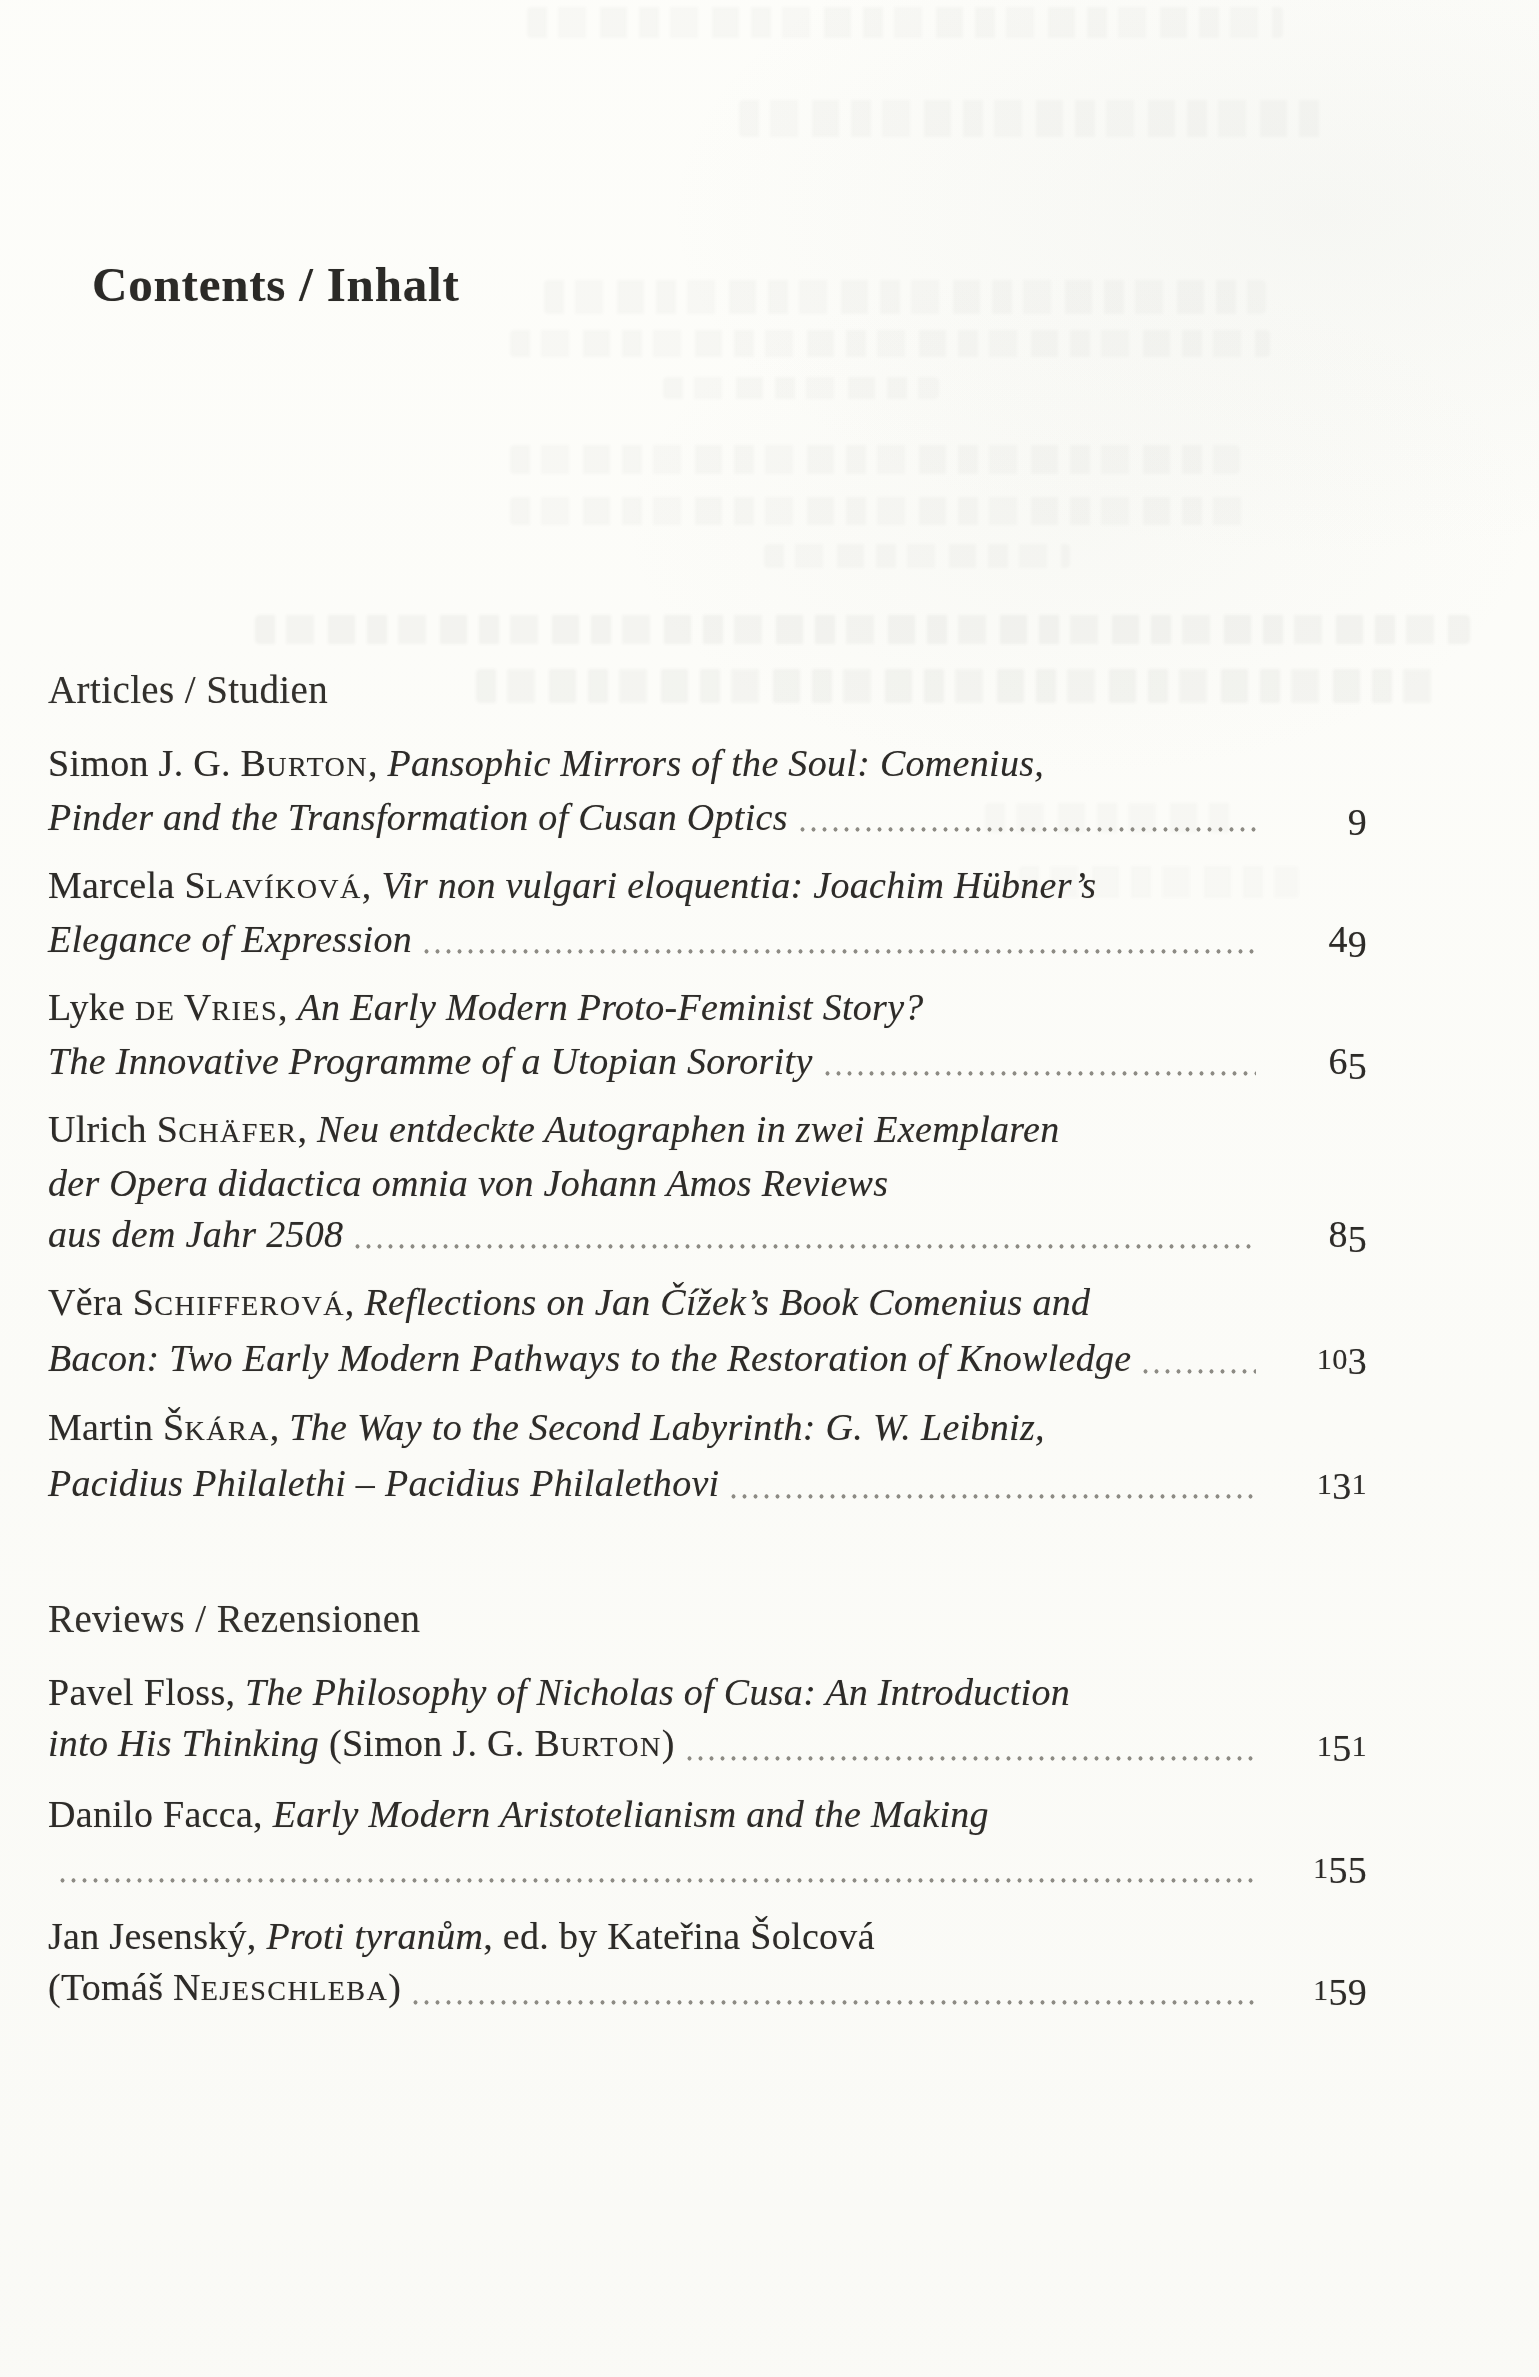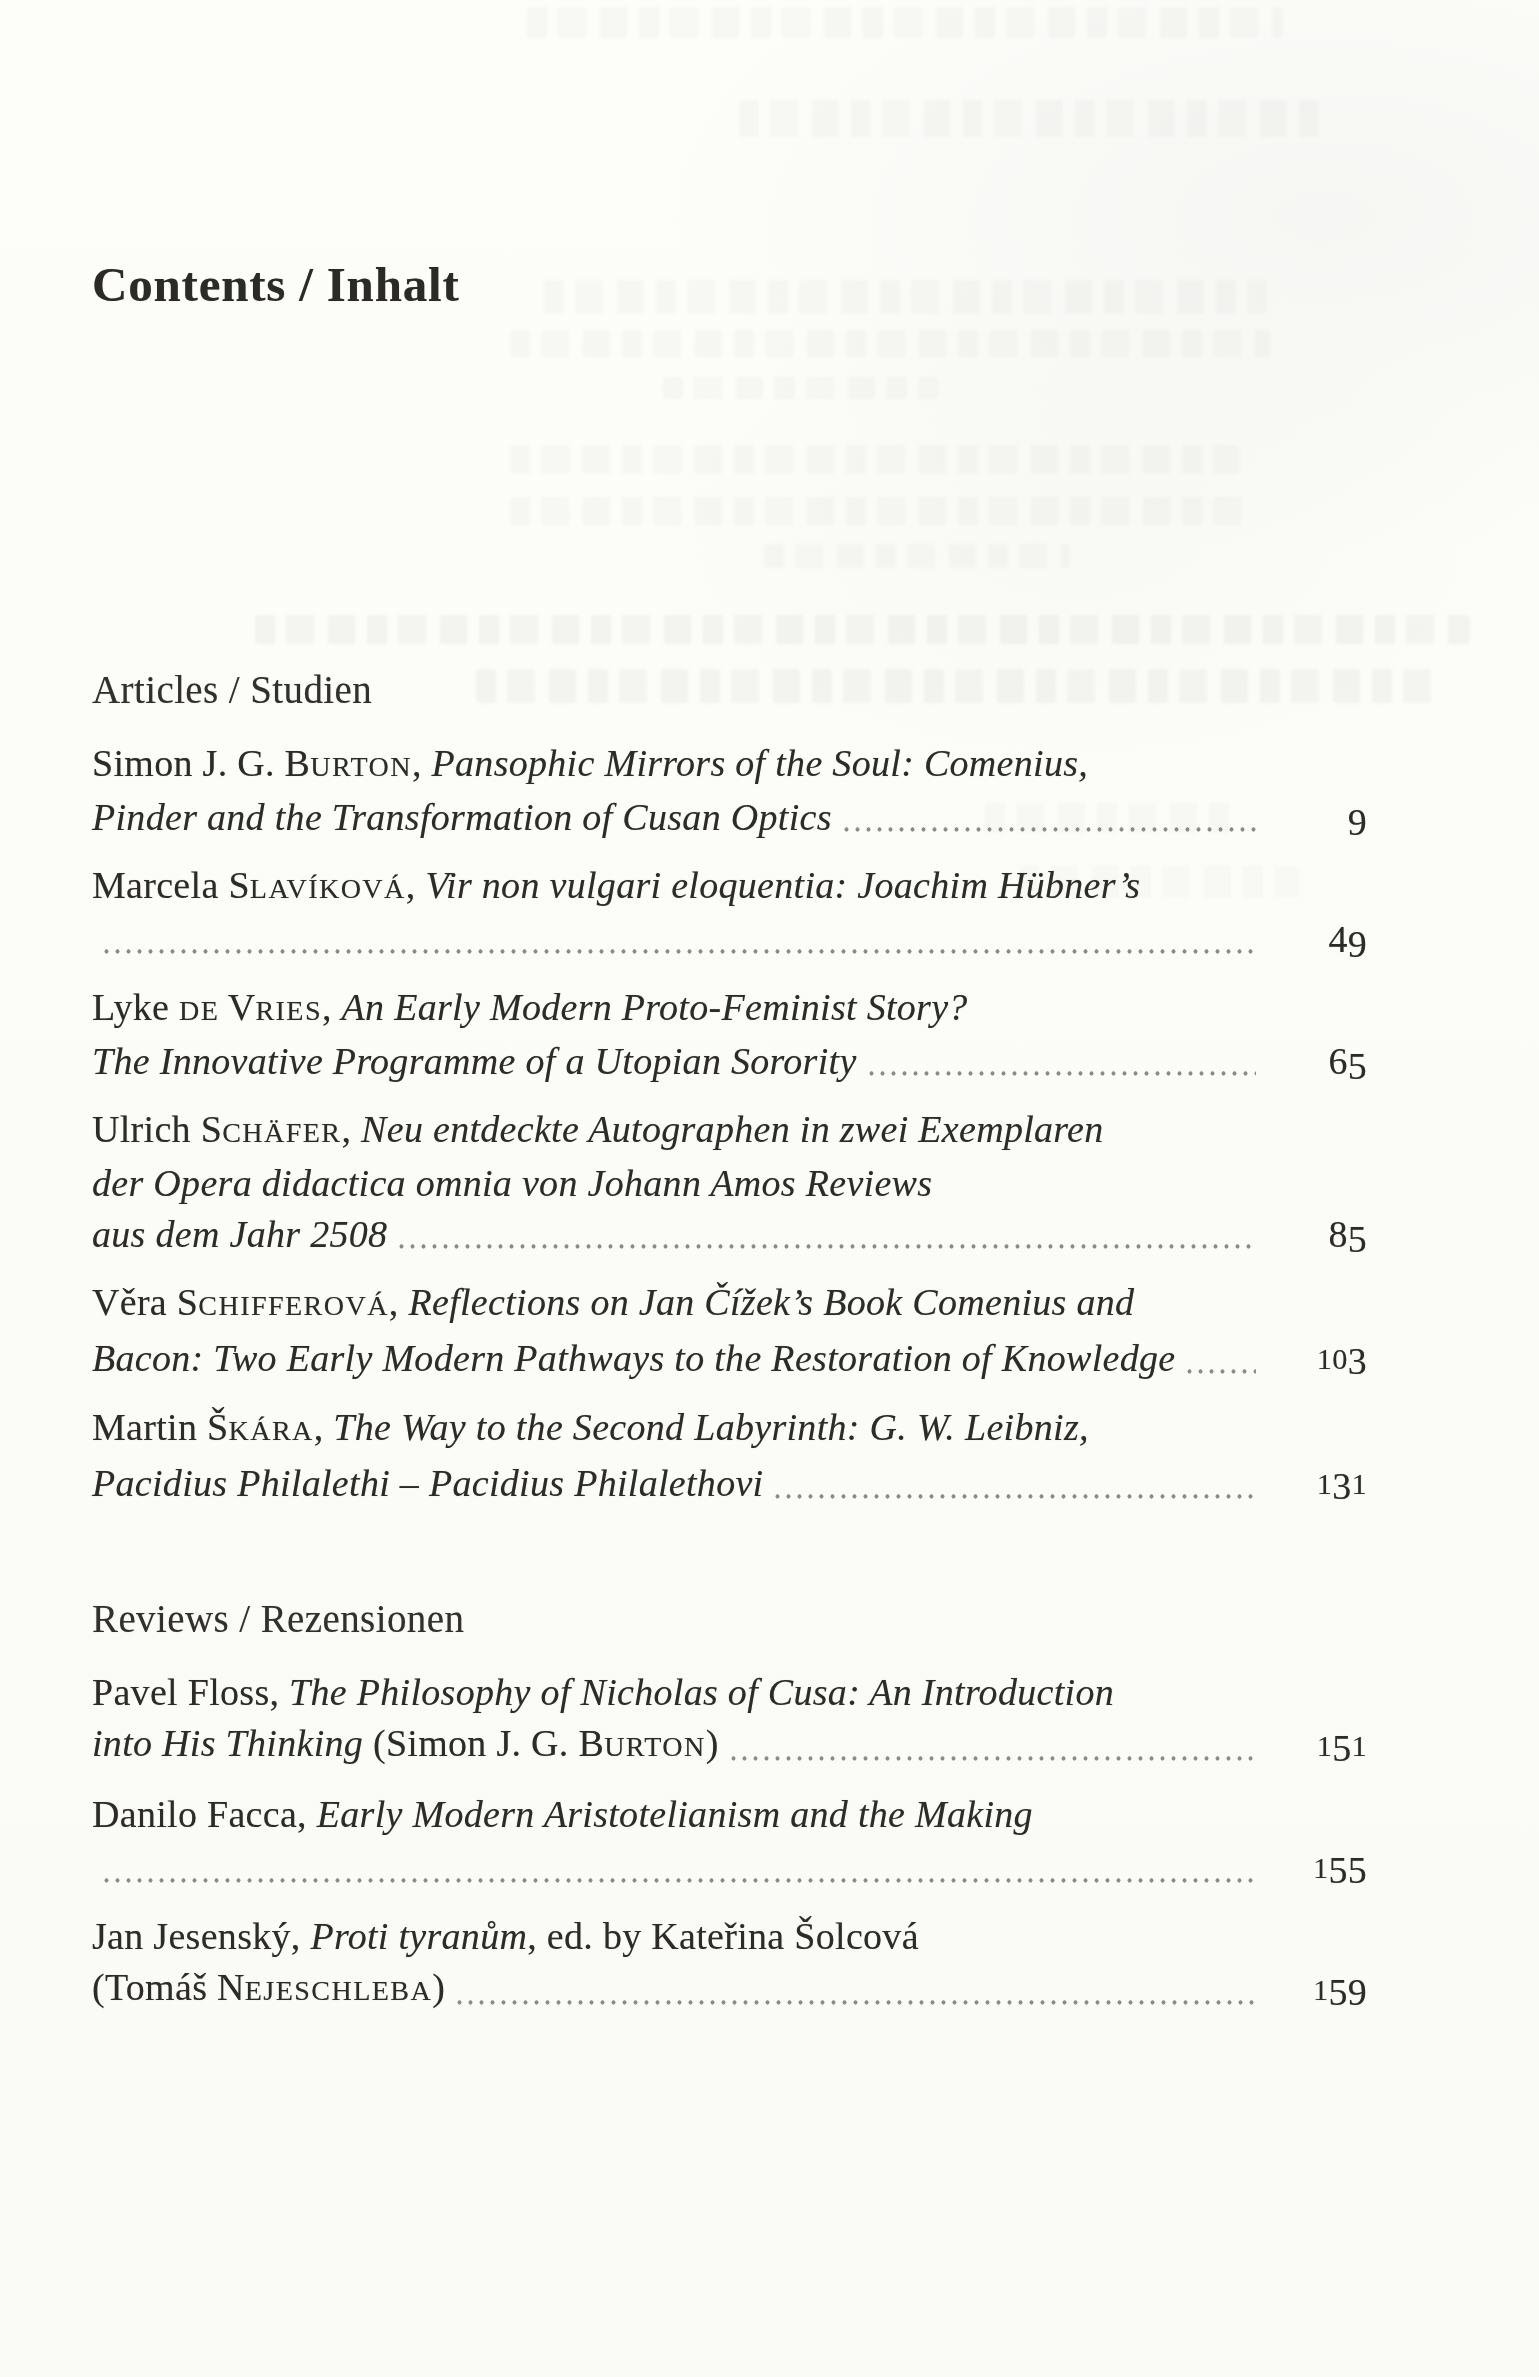--- a/index.html
+++ b/index.html
@@ -50,21 +50,21 @@
   h1.doc-title {
     margin: 0 0 0 92px;
     padding-top: 253px;
     font-size: 49px;
     line-height: 63px;
     font-weight: 700;
     letter-spacing: 0.8px;
     color: #2b2a27;
   }
   .toc-section {
-    padding-left: 92px;
+    padding-left: 48px;
     padding-right: 172px;
     overflow: hidden; 
   }
   .sec-heading {
     font-size: 39px;
     line-height: 42px;
     font-weight: 400;
     letter-spacing: 0.4px;
     color: #32302c;
     margin: 71px 0 27px 0;
@@ -135,20 +135,21 @@
             <div class="line"><span class="line-text"><span class="seg-name">Simon J. G. </span><span class="seg-sc">B<span class="sc-rest">URTON</span></span><span class="seg-name">, </span><span class="seg-it">Pansophic Mirrors of the Soul: Comenius,</span></span></div>
             <div class="line last">
               <span class="line-text"><span class="seg-it">Pinder and the Transformation of Cusan Optics</span></span>
               <span class="leader"></span>
               <span class="pagenum"><span class="dg desc">9</span></span>
             </div>
           </div>
           <div class="entry">
             <div class="line"><span class="line-text"><span class="seg-name">Marcela </span><span class="seg-sc">S<span class="sc-rest">LAVÍKOVÁ</span></span><span class="seg-name">, </span><span class="seg-it">Vir non vulgari eloquentia: Joachim Hübner’s</span></span></div>
             <div class="line last">
+              <span class="line-text"><span class="seg-it">Elegance of Expression</span></span>
               <span class="leader"></span>
               <span class="pagenum"><span class="dg">4</span><span class="dg desc">9</span></span>
             </div>
           </div>
           <div class="entry">
             <div class="line"><span class="line-text"><span class="seg-name">Lyke </span><span class="seg-scAll">de </span><span class="seg-sc">V<span class="sc-rest">RIES</span></span><span class="seg-name">, </span><span class="seg-it">An Early Modern Proto-Feminist Story?</span></span></div>
             <div class="line last">
               <span class="line-text"><span class="seg-it">The Innovative Programme of a Utopian Sorority</span></span>
               <span class="leader"></span>
               <span class="pagenum"><span class="dg">6</span><span class="dg desc">5</span></span>

